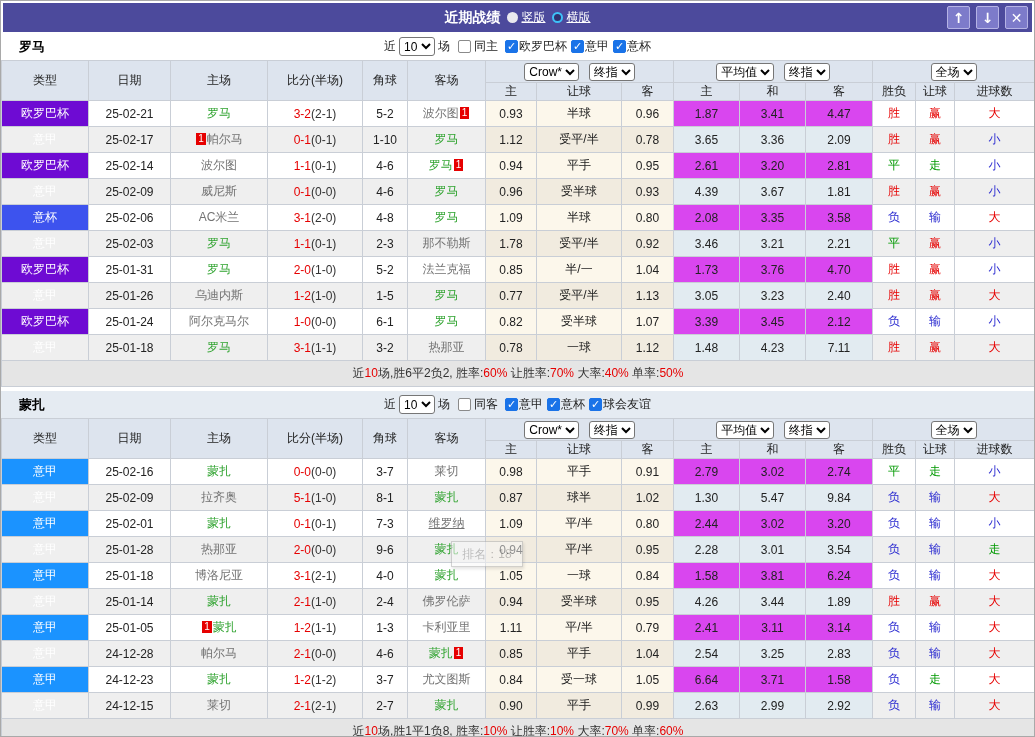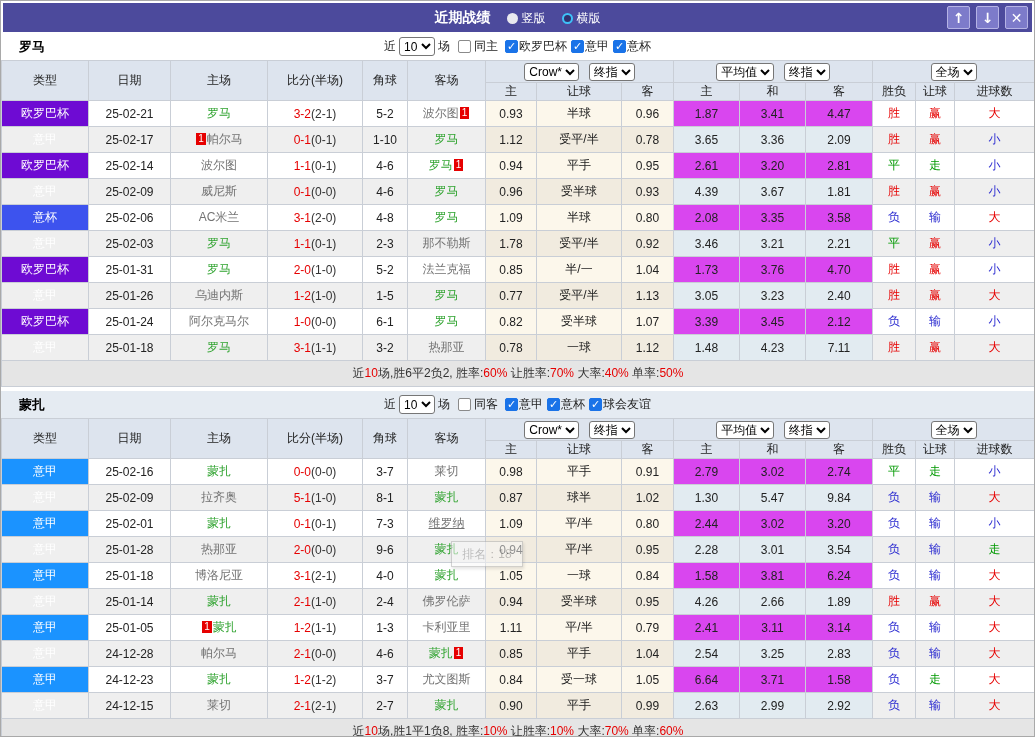--- a/index.html
+++ b/index.html
@@ -1,22 +1,22 @@
 <!DOCTYPE html>
 <html><head>
 <meta charset="utf-8">
 <style>
   html,body{margin:0;padding:0;background:#fff;}
   .page{width:1035px;height:737px;border:1px solid #a9a9a9;box-sizing:border-box;background:#fff;
         position:relative;font-family:"Liberation Sans","DejaVu Sans",sans-serif;font-size:12px;color:#222;overflow:hidden;}
   
   .titlebar{height:29px;margin:2px 2px 1px 2px;background:#4c4a9c;display:flex;align-items:center;position:relative;color:#fff;}
-  .title-wrap{flex:1;display:flex;justify-content:center;align-items:flex-end;gap:16px;}
+  .title-wrap{flex:1;display:flex;justify-content:center;align-items:flex-start;gap:6px;}
   .title{font-weight:bold;font-size:14px;}
-  .radio-item{display:inline-flex;align-items:center;gap:4px;cursor:pointer;}
+  .radio-item{display:inline-flex;align-items:center;gap:4px;cursor:pointer;text-decoration:underline;}
   .rdot{width:11px;height:11px;border-radius:50%;background:#e9e9ef;display:inline-block;box-sizing:border-box;}
   .rdot.off{background:rgba(0,0,30,.35);border:2px solid #3ec1f8;}
   .tb-btns{position:absolute;right:4px;top:3px;display:flex;gap:6px;}
   .tb-btns button{width:23px;height:23px;background:#7d7bca;border:1px solid #b5b3e5;color:#fff;font-size:14px;
                   font-weight:bold;border-radius:2px;cursor:pointer;padding:0;line-height:20px;
                   font-family:"DejaVu Sans",sans-serif;}
   
   .band{height:27px;display:flex;align-items:center;position:relative;background:#fff;}
   .band.tint{background:#e5ebf2;}
   .team-name{position:absolute;left:18px;font-weight:bold;font-size:13px;color:#000;}
@@ -485,21 +485,21 @@
           <td class="lg seriea">意甲</td>
           <td>25-01-14</td>
           <td><span class="tm self">蒙扎</span></td>
           <td><span class="sc">2-1</span><span class="hf">(1-0)</span></td>
           <td>2-4</td>
           <td><span class="tm">佛罗伦萨</span></td>
           <td class="odds">0.94</td>
           <td class="odds">受半球</td>
           <td class="odds">0.95</td>
           <td class="avg">4.26</td>
-          <td class="avg">2.66</td>
+          <td class="avg">3.44</td>
           <td class="avg">1.89</td>
           <td class="rs w">胜</td>
           <td class="rs w">赢</td>
           <td class="rs w">大</td>
         </tr>
         <tr>
           <td class="lg seriea">意甲</td>
           <td>25-01-05</td>
           <td><span class="b1">1</span><span class="tm self">蒙扎</span></td>
           <td><span class="sc">1-2</span><span class="hf">(1-1)</span></td>

